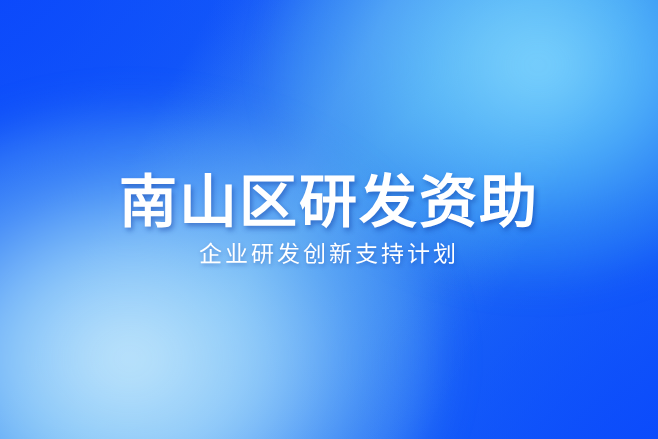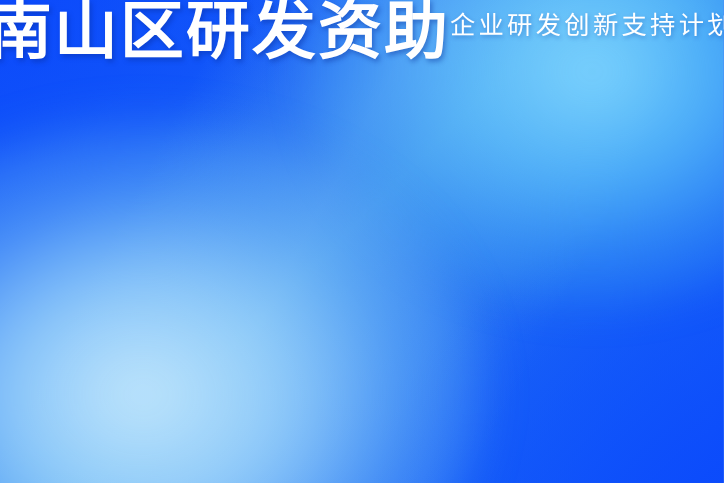--- a/index.html
+++ b/index.html
@@ -93,22 +93,22 @@
         rgba(10, 72, 252, 0.95) 0%,
         rgba(13, 80, 251, 0.58) 44%,
         rgba(16, 88, 250, 0) 80%);
     pointer-events: none;
   }
 
   .content {
     position: absolute;
     inset: 0;
     display: flex;
-    flex-direction: row;
-    align-items: flex-start;
+    flex-direction: column;
+    align-items: center;
     justify-content: center;
     z-index: 5;
   }
 
   .hero-title {
     font-size: 58px;
     font-weight: 700;
     line-height: 1;
     letter-spacing: 2px;
     color: #ffffff;

